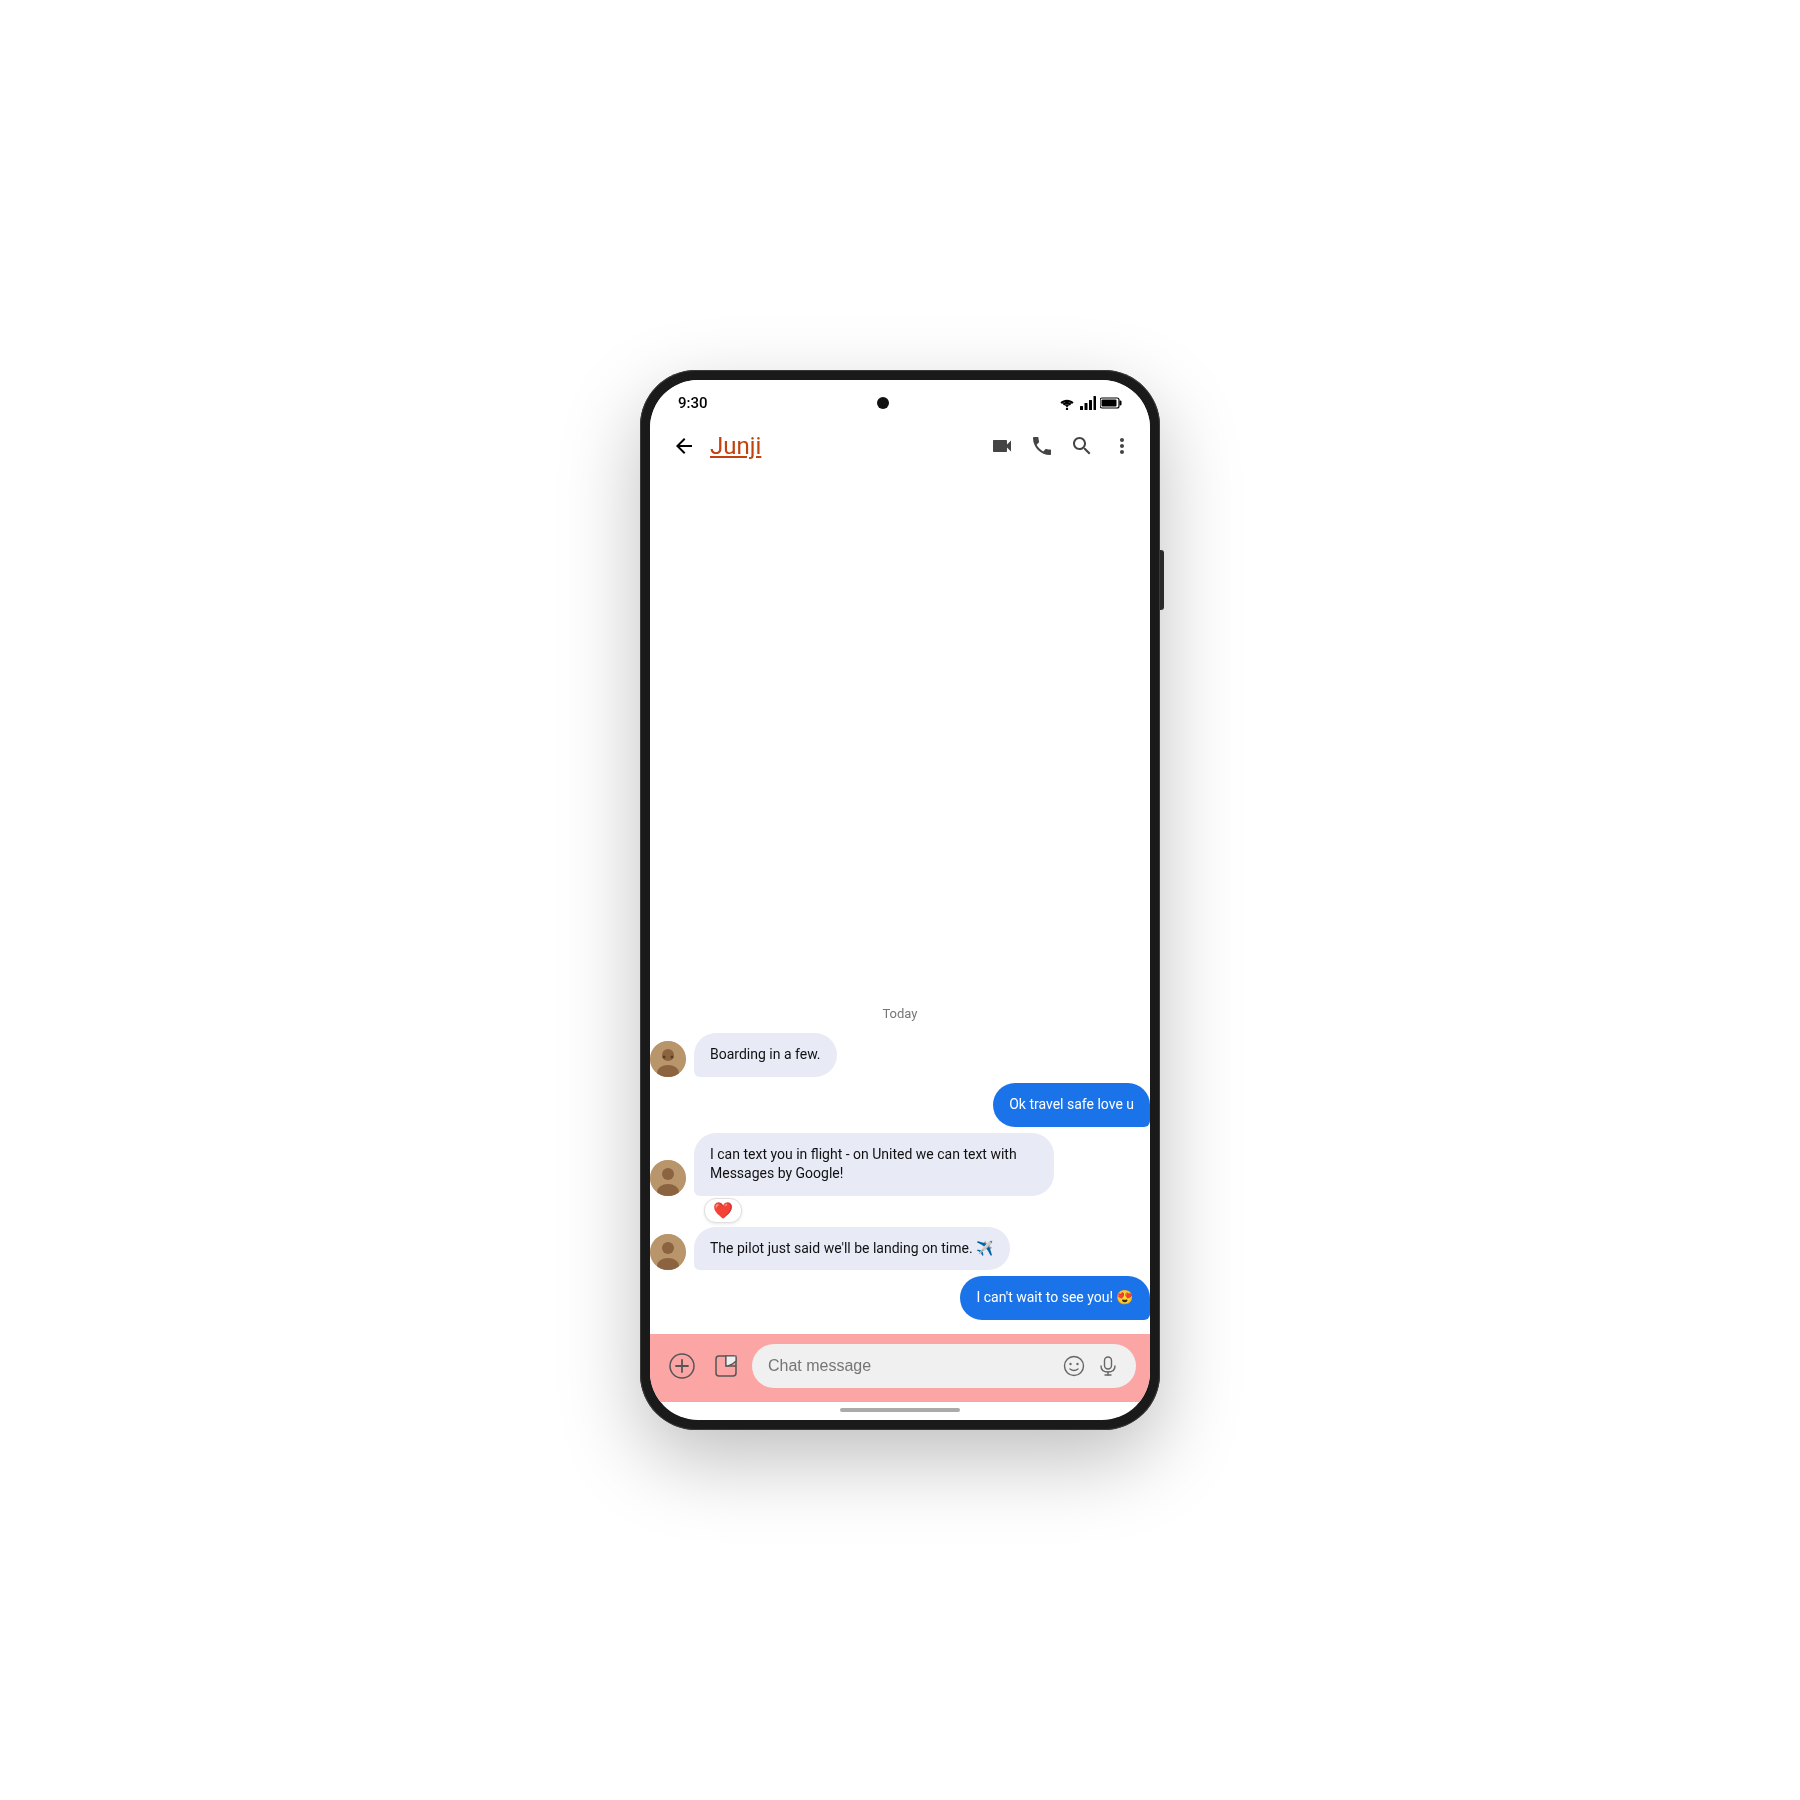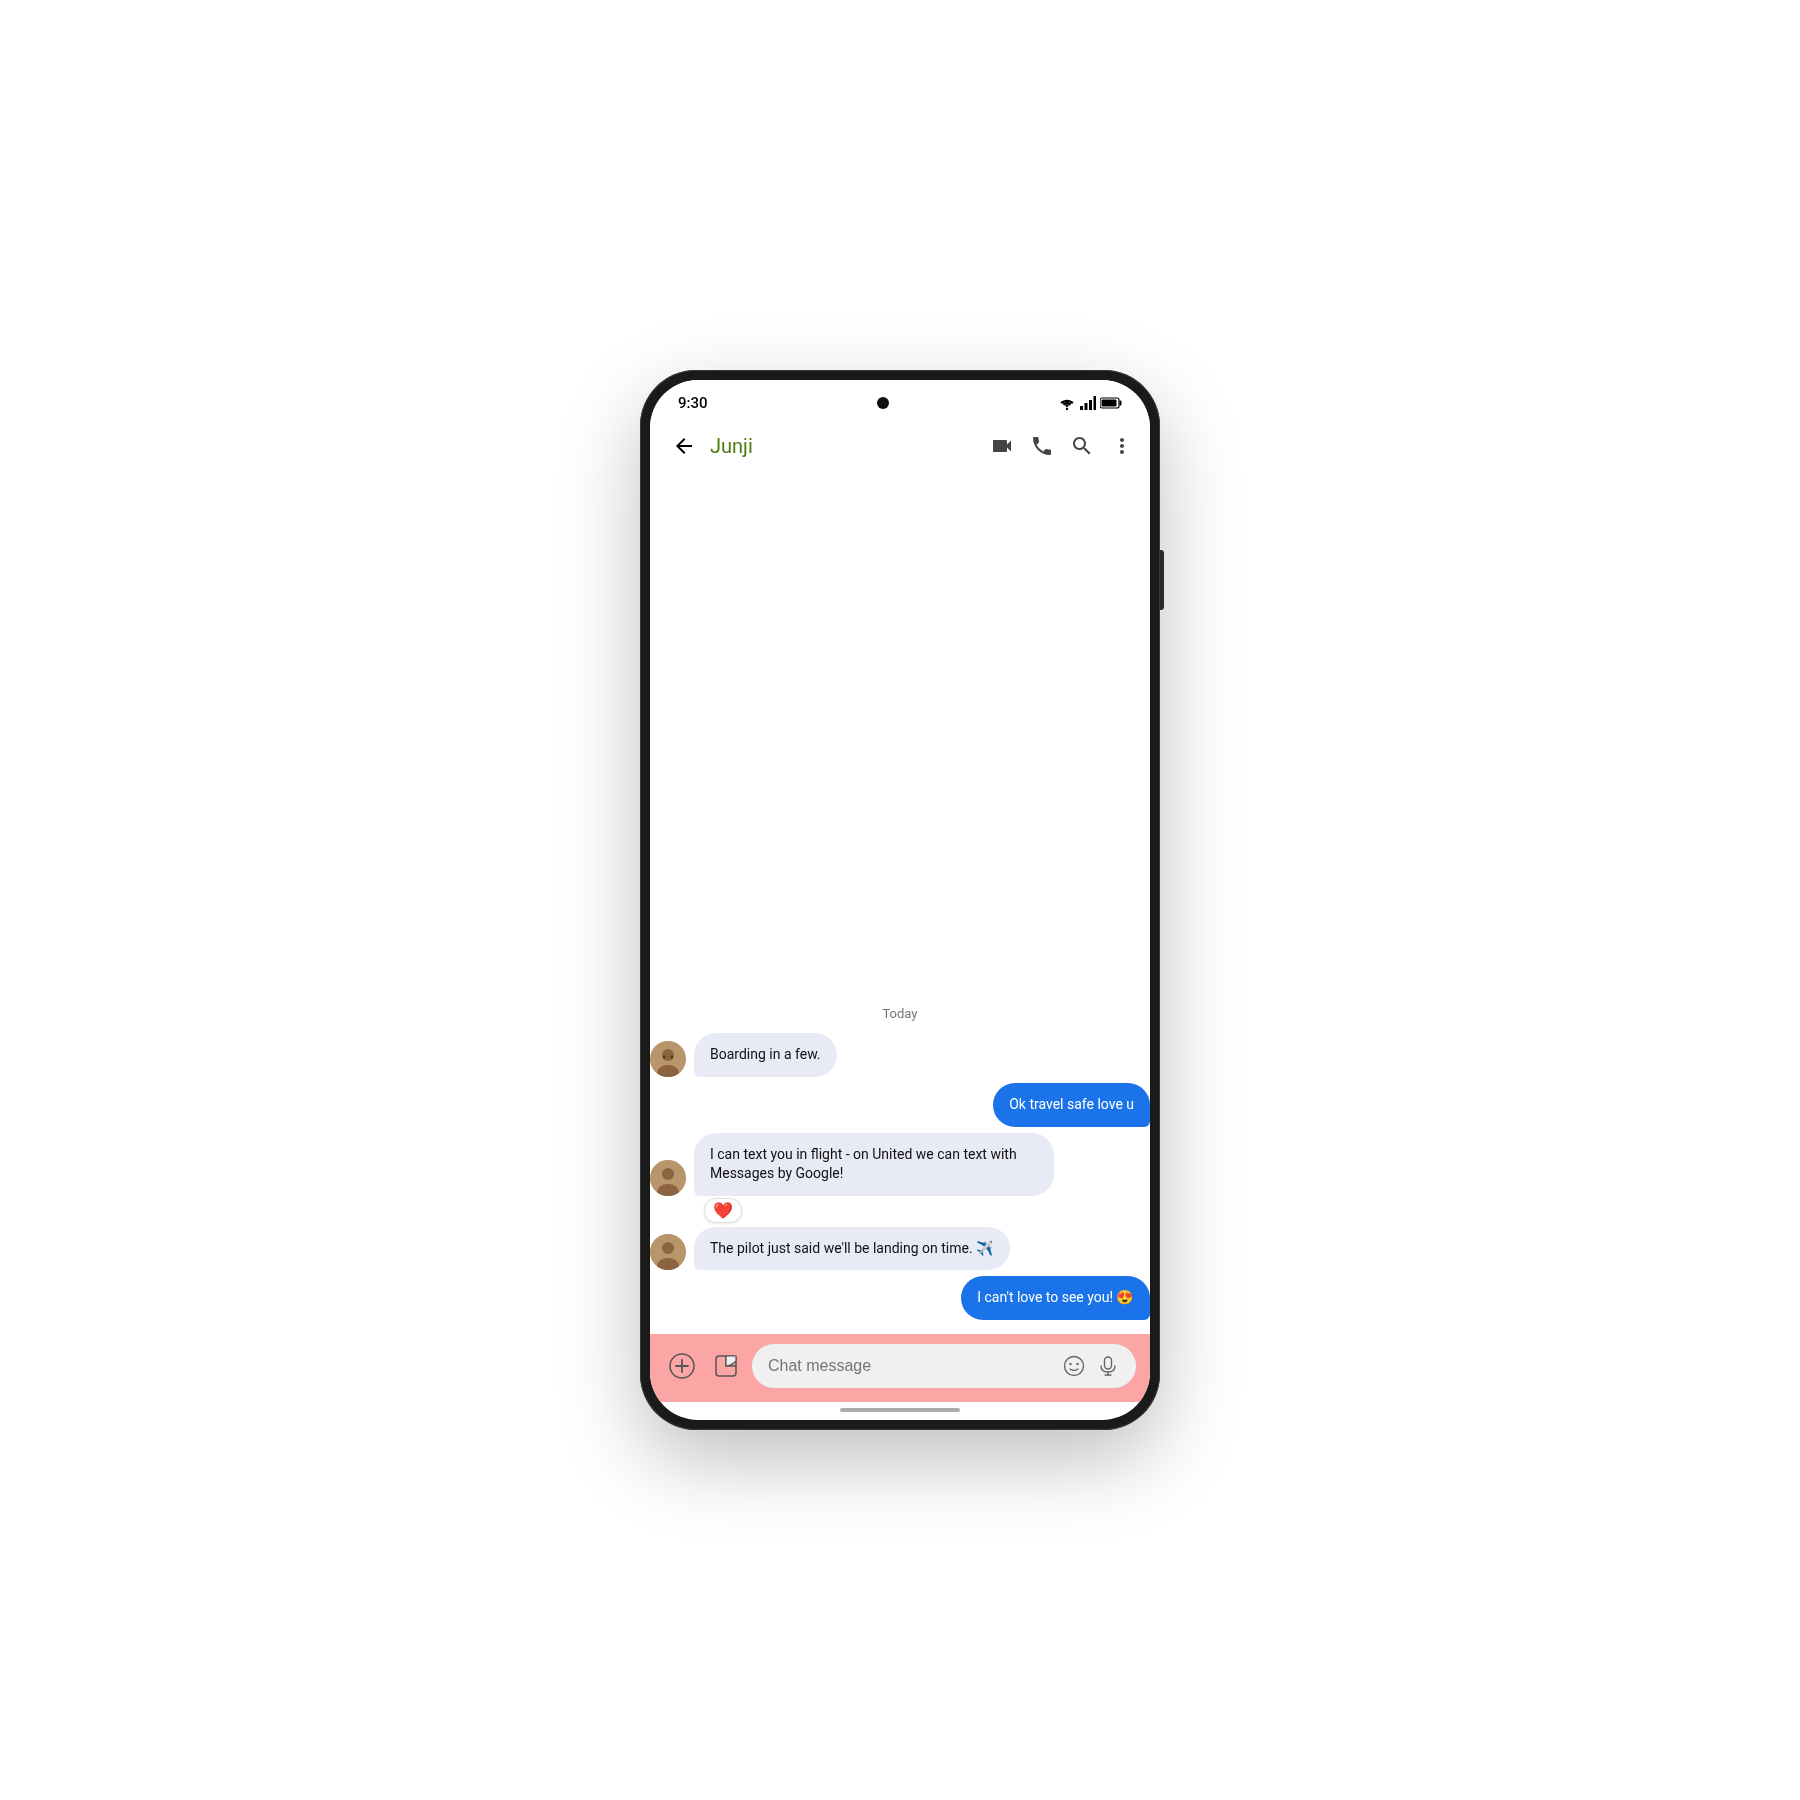--- a/index.html
+++ b/index.html
@@ -77,24 +77,25 @@
       align-items: center;
       padding: 8px 16px;
       background: #fff;
       gap: 8px;
     }
     .back-btn {
       padding: 6px;
       cursor: pointer;
     }
     .contact-name {
-      font-size: 20px;
+      font-size: 24px;
       font-weight: 400;
-      color: #4d7c0f;
+      color: #c2410c;
       flex: 1;
+      text-decoration: underline;
     }
     .app-bar-actions {
       display: flex;
       align-items: center;
       gap: 16px;
     }
     .action-icon {
       cursor: pointer;
       color: #444;
     }
@@ -345,21 +346,21 @@
             <ellipse cx="18" cy="32" rx="11" ry="8" fill="#8b6340"></ellipse>
           </svg>
         </div>
         <div class="bubble received">
           <span>The pilot just said we'll be landing on time. ✈️</span>
         </div>
       </div>
 
       <div class="message-row sent">
         <div class="bubble sent">
-          <span>I can't love to see you! 😍</span>
+          <span>I can't wait to see you! 😍</span>
         </div>
       </div>
 
     </div>
 
     <div class="input-area">
       <button class="input-action-btn">
         <svg width="26" height="26" viewBox="0 0 26 26">
           <circle cx="13" cy="13" r="12" stroke="#555" stroke-width="1.5" fill="none"></circle>
           <path d="M13 7v12M7 13h12" stroke="#555" stroke-width="1.8" stroke-linecap="round"></path>

